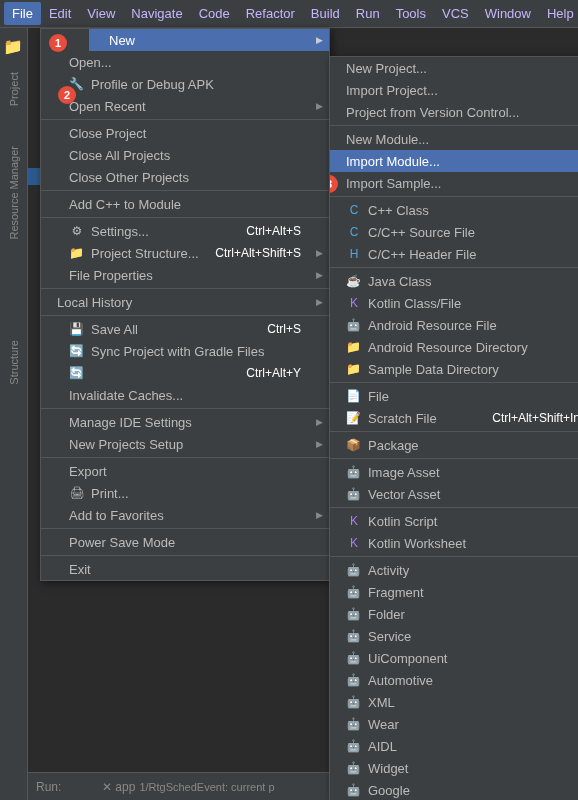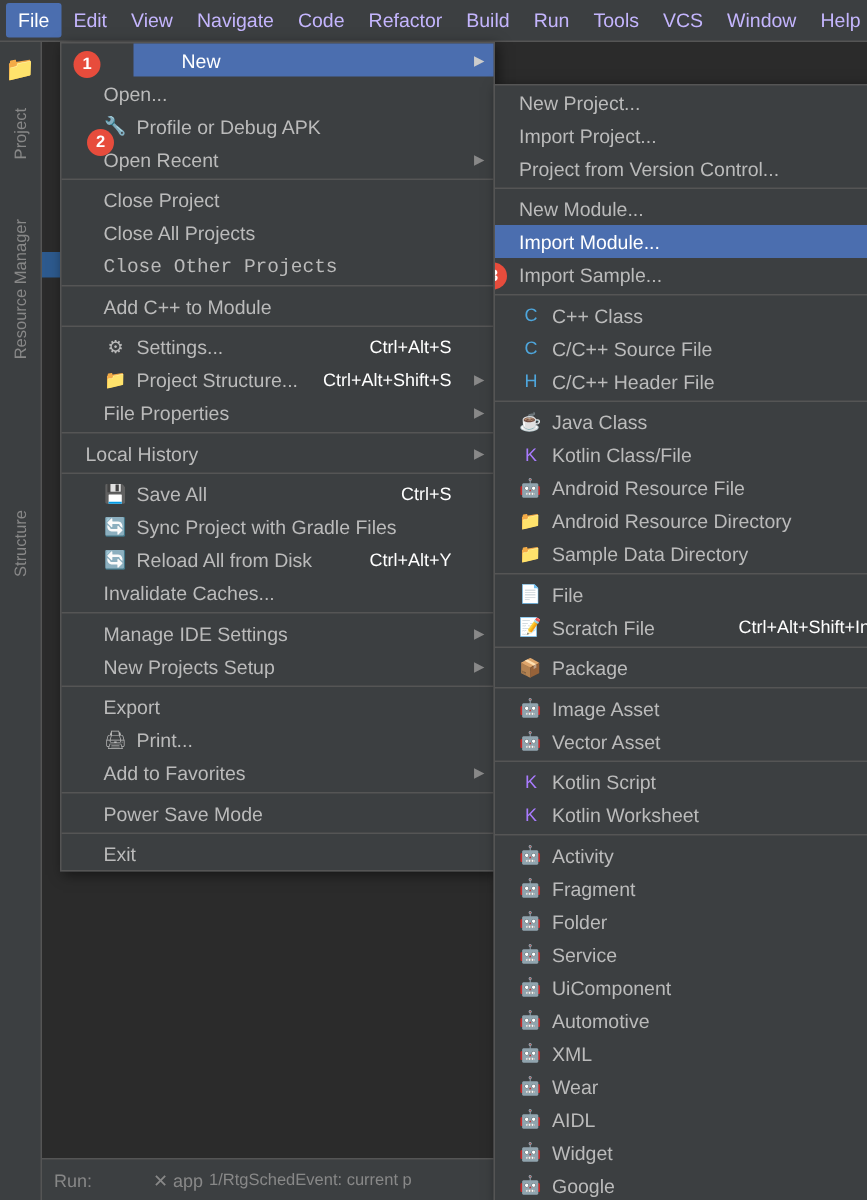--- a/index.html
+++ b/index.html
@@ -319,42 +319,42 @@
     <span style="margin-left:4px;">✕ app</span>
     <span style="margin-left:4px; font-size:11px; color:#888;">1/RtgSchedEvent: current p</span>
   </div>
 
   <div class="watermark">CSDN @朝阳眯眼</div>
 
   <div class="file-menu">
 
     <div class="step-circle" style="left:8px; top:14px; background:#e74c3c; position:absolute; z-index:400; width:18px;height:18px;border-radius:50%;display:flex;align-items:center;justify-content:center;font-size:11px;font-weight:bold;color:white;">1</div>
 
-    <div class="menu-item active-item" style="padding-left:32px;margin-left:48px;">
+    <div class="menu-item active-item" style="padding-left:20px;margin-left:48px;">
       <span class="item-text">New</span>
       <span style="position:absolute;right:6px;font-size:9px;color:#ccc;">▶</span>
     </div>
     <div class="menu-item" style="padding-left:28px;">
       <span class="item-text">Open...</span>
     </div>
     <div class="menu-item" style="padding-left:28px;">
       <span class="menu-item-icon">🔧</span>
       <span class="item-text">Profile or Debug APK</span>
     </div>
     <div class="menu-item has-sub" style="padding-left:28px;">
       <span class="item-text">Open Recent</span>
     </div>
     <div class="menu-separator"></div>
     <div class="menu-item" style="padding-left:28px;">
       <span class="item-text">Close Project</span>
     </div>
     <div class="menu-item" style="padding-left:28px;">
       <span class="item-text">Close All Projects</span>
     </div>
-    <div class="menu-item" style="padding-left:28px;font-family:Liberation Mono, monospace;">
+    <div class="menu-item" style="padding-left:28px;">
       <span class="item-text">Close Other Projects</span>
     </div>
     <div class="menu-separator"></div>
     <div class="menu-item" style="padding-left:28px;">
       <span class="item-text">Add C++ to Module</span>
     </div>
     <div class="menu-separator"></div>
     <div class="menu-item" style="padding-left:28px;">
       <span class="menu-item-icon">⚙</span>
       <span class="item-text">Settings...</span>
@@ -377,21 +377,20 @@
       <span class="menu-item-icon">💾</span>
       <span class="item-text">Save All</span>
       <span class="shortcut">Ctrl+S</span>
     </div>
     <div class="menu-item" style="padding-left:28px;">
       <span class="menu-item-icon">🔄</span>
       <span class="item-text">Sync Project with Gradle Files</span>
     </div>
     <div class="menu-item" style="padding-left:28px;">
       <span class="menu-item-icon">🔄</span>
-      <span class="item-text">Reload All from Disk</span>
       <span class="shortcut">Ctrl+Alt+Y</span>
     </div>
     <div class="menu-item" style="padding-left:28px;">
       <span class="item-text">Invalidate Caches...</span>
     </div>
     <div class="menu-separator"></div>
     <div class="menu-item has-sub" style="padding-left:28px;">
       <span class="item-text">Manage IDE Settings</span>
     </div>
     <div class="menu-item has-sub" style="padding-left:28px;">

